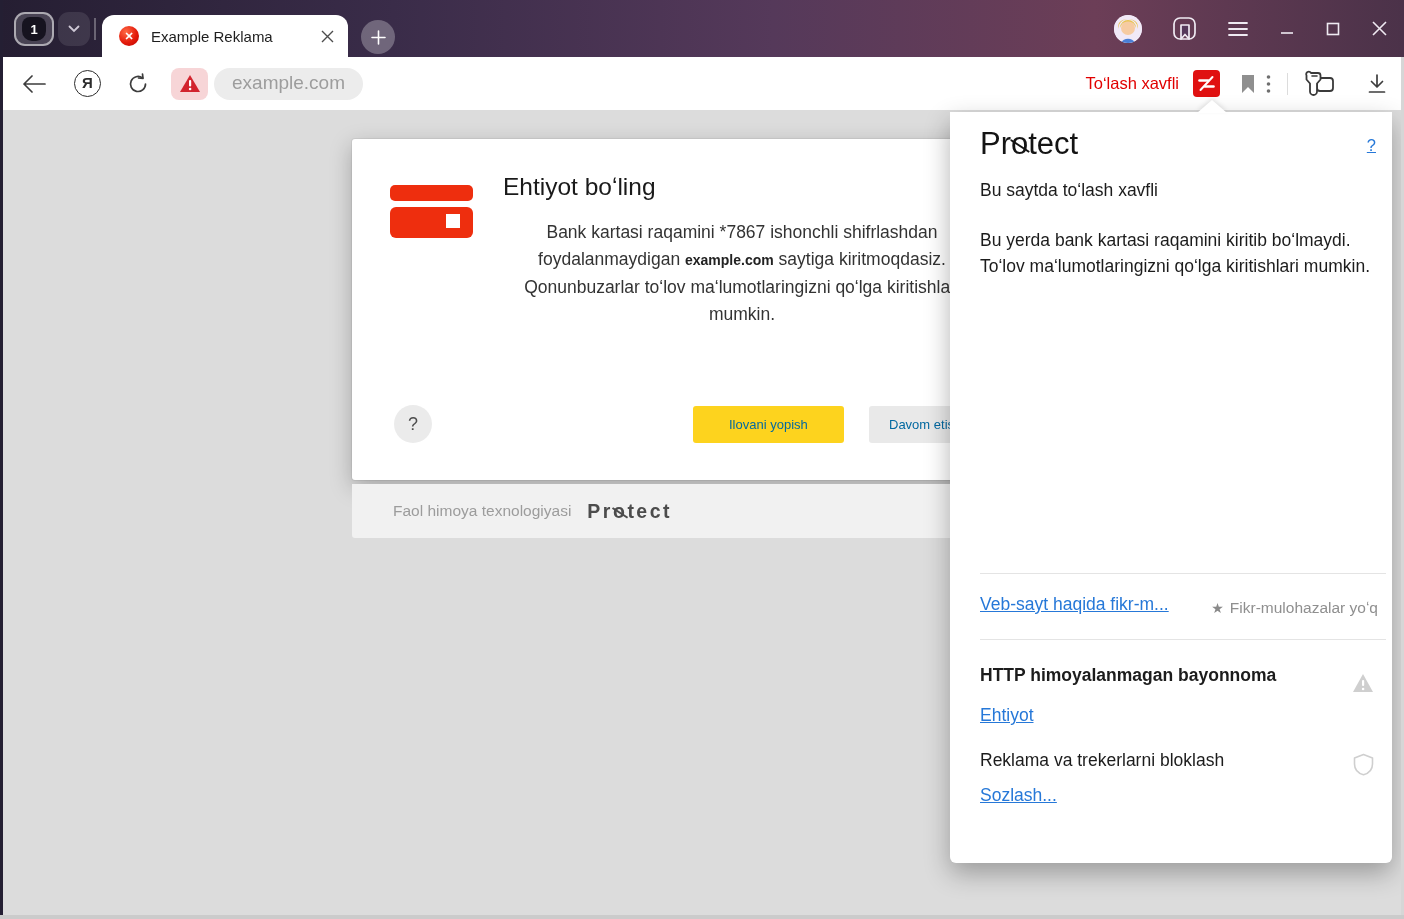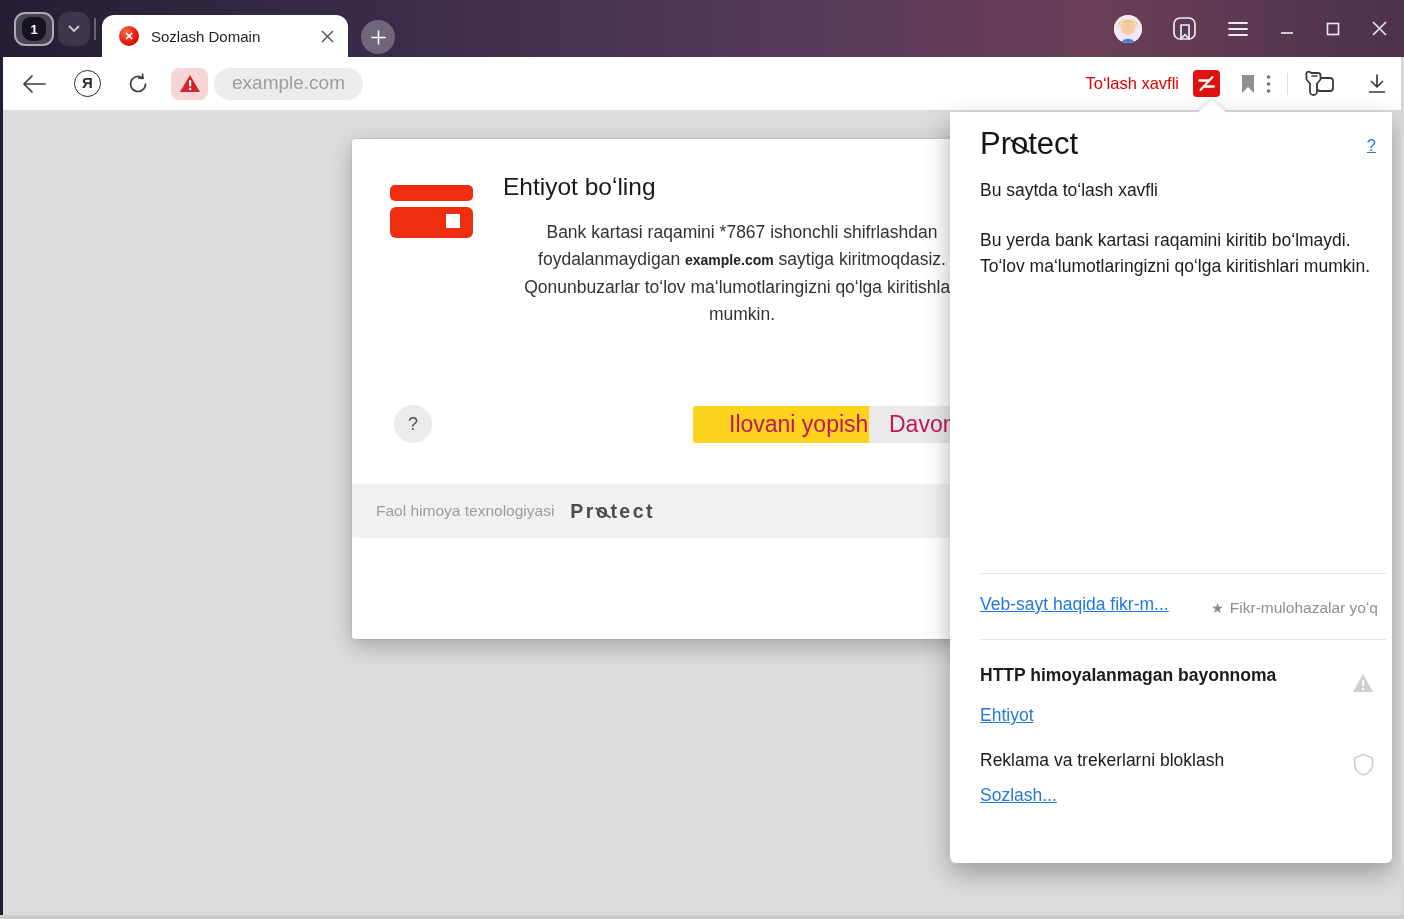--- a/index.html
+++ b/index.html
@@ -50,34 +50,34 @@
     display:flex; align-items:center; padding:0 18px 2px 18px; }
   .warn-label { color:#e10000; font-size:16.5px; margin-right:14px; white-space:nowrap; }
   .protect-btn { width:27px; height:27px; border-radius:4px; background:#e01111;
     display:flex; align-items:center; justify-content:center; margin-right:20px; }
   .vsep { width:1px; height:22px; background:#dcdcdc; margin:0 16px; }
 
   
   .page { position:absolute; left:3px; right:3px; top:110px; bottom:4px; background:#dcdcdc; }
 
   
-  .dialog { position:absolute; left:352px; top:139px; width:640px; height:500px; background:#fff;
+  .dialog { position:absolute; left:352px; top:139px; width:640px; height:341px; background:#fff;
     border-radius:3px; z-index:5; box-shadow:0 7px 22px rgba(0,0,0,.25), 0 0 0 1px rgba(0,0,0,.05); }
   .d-icon { position:absolute; left:38px; top:46px; }
   .d-title { position:absolute; left:151px; top:34px; font-size:24.5px; color:#1a1a1a; }
   .d-body { position:absolute; left:151px; top:80px; width:478px; font-size:17.5px; line-height:27px; color:#333;text-align:center; }
   .d-body b { font-size:14px; color:#222; }
   .d-help { position:absolute; left:42px; top:266px; width:38px; height:38px; border-radius:50%;
     background:#ebebeb; color:#4d4d4d; font-size:18px; display:flex; align-items:center; justify-content:center; }
-  .d-btn { position:absolute; top:267px; height:37px; border:none; font-size:23px; color:#be185d;
+  .d-btn { position:absolute; top:267px; height:37px; border:none; font-size:13px; color:#0369a1;
     font-family:inherit; padding:0 36px; border-radius:3px; white-space:nowrap; }
   .d-btn.yellow { left:341px; background:#fdd31e; }
   .d-btn.gray { left:517px; background:#e9e9e9; width:150px; overflow:hidden; text-align:left; padding-left:20px; }
   .d-footer { position:absolute; left:0; right:0; top:345px; height:54px; background:#f1f1f1;
-    border-radius:0 0 3px 3px; display:flex; align-items:center; padding-left:24px; }
+    border-radius:0 0 3px 3px; display:flex; align-items:center; padding-left:41px; }
   .d-footer-text { color:#9c9c9c; font-size:15.5px; margin-right:16px; }
   .logo { color:#4c4c4c; font-size:19.5px; font-weight:600; letter-spacing:2.5px; }
 
   
   .slashed-o { position:relative; display:inline-block; }
   .slashed-o i { position:absolute; left:-14%; top:54%; width:128%; border-top:2.2px solid currentColor;
     transform:rotate(33deg); }
 
   
   .panel { position:absolute; left:950px; top:112px; width:442px; height:751px; background:#fff; z-index:10;
@@ -119,21 +119,21 @@
             <path d="M1.5 1.5 L6 6 L10.5 1.5" fill="none" stroke="#cfc9d6" stroke-width="1.8" stroke-linecap="round"></path>
           </svg>
       </div>
     </div>
     <div class="tb-sep"></div>
 
     <div class="tab">
       <div class="favicon">
           <span>✕</span>
         </div>
-      <div class="tab-title">Sozlash Domain</div>
+      <div class="tab-title">Example Reklama</div>
       <div class="tab-close">
         <svg width="13" height="13" viewBox="0 0 13 13">
             <path d="M1 1 L12 12 M12 1 L1 12" stroke="#4d4d4d" stroke-width="1.4"></path>
           </svg>
       </div>
     </div>
 
     <div class="newtab">
       <svg width="15" height="15" viewBox="0 0 15 15">
           <path d="M7.5 1 V14 M1 7.5 H14" stroke="#ffffff" stroke-width="1.6" stroke-linecap="round"></path>

